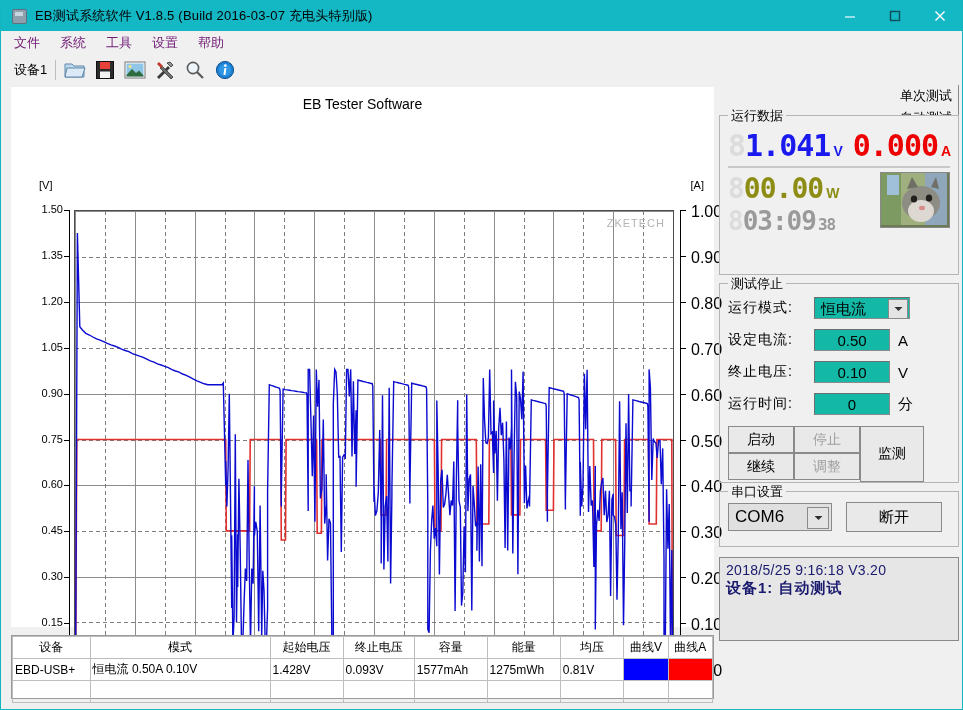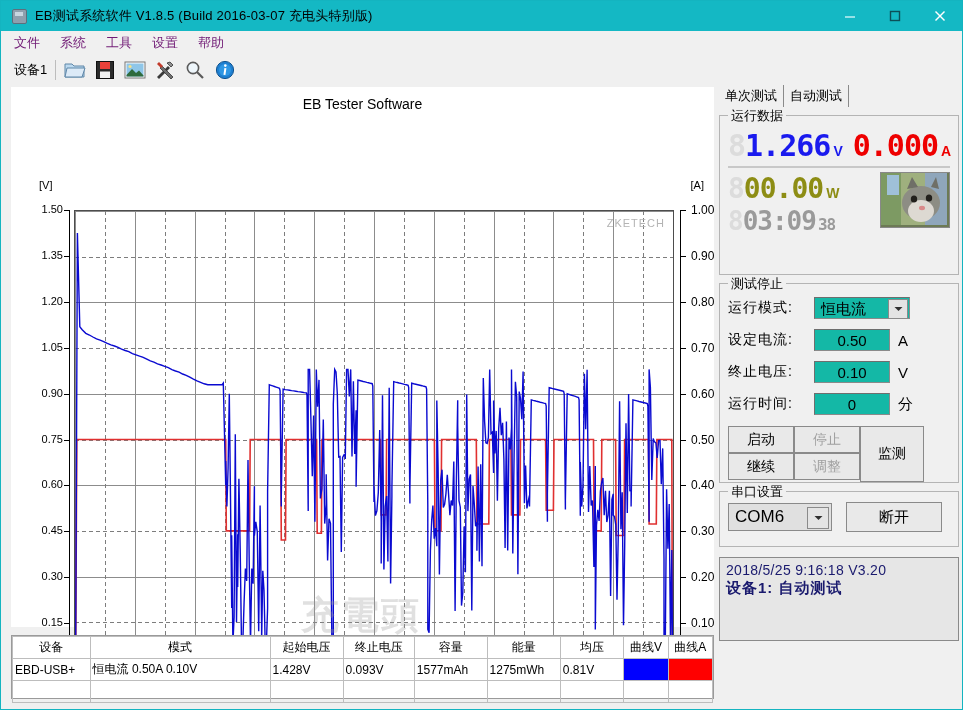--- a/index.html
+++ b/index.html
@@ -29,41 +29,41 @@
   .tb-sep{width:1px;height:20px;background:#bdbdbd;margin:0 6px 0 2px;}
   .ticon{width:26px;height:26px;margin-right:4px;display:flex;align-items:center;justify-content:center;}
   .ticon svg{display:block;}
   
   .chartbox{position:absolute;left:10px;top:86px;width:703px;height:540px;background:#ffffff;box-sizing:border-box;}
   .chart-title{position:absolute;left:0;top:9px;width:703px;text-align:center;font-size:14px;color:#000;}
   .axis-unit-l{position:absolute;left:28px;top:92px;font-size:11px;}
   .axis-unit-r{position:absolute;right:10px;top:92px;font-size:11px;}
   .plot{position:absolute;left:63px;top:123px;width:600px;height:459px;border:1px solid #4d4d4d;box-sizing:border-box;background:#fff;overflow:hidden;}
   .ylabel{position:absolute;font-size:11px;color:#000;text-align:right;width:42px;}
-  .ylabel-r{position:absolute;font-size:12px;color:#000;text-align:left;width:42px;}
+  .ylabel-r{position:absolute;font-size:16px;color:#000;text-align:left;width:42px;}
   .ytick{position:absolute;width:5px;height:1px;background:#000;}
   .xlabel{position:absolute;font-size:10px;color:#000;text-align:center;width:60px;}
   .xaxis-line{position:absolute;left:63px;top:591px;width:601px;height:1px;background:#000;}
   .xtick{position:absolute;width:1px;height:6px;background:#000;top:591px;}
   .vaxis-l{position:absolute;left:58px;top:123px;width:1px;height:460px;background:#000;}
   .vaxis-r{position:absolute;left:669px;top:123px;width:1px;height:460px;background:#000;}
   .wm-zke{position:absolute;right:8px;top:6px;font-size:11px;color:#b4b4b4;letter-spacing:1px;}
   .wm-logo{position:absolute;left:226px;top:382px;width:180px;height:64px;opacity:.30;}
   .wm-logo .wmtxt{font-size:38px;font-weight:bold;color:#9a9a9a;letter-spacing:2px;line-height:44px;}
   .wm-url{font-size:10px;color:#9a9a9a;letter-spacing:.5px;}
   
   .tablebox{position:absolute;left:10px;top:634px;width:703px;height:64px;background:#fff;border:1px solid #9a9a9a;box-sizing:border-box;}
   table.dt{border-collapse:collapse;width:100%;font-size:12px;}
   table.dt th,table.dt td{border:1px solid #bdbdbd;height:21px;padding:0 2px;font-weight:normal;}
   table.dt th{background:#ffffff;}
   .sw-blue{background:#0000ff;}
   .sw-red{background:#ff0000;}
   
   .rpanel{position:absolute;left:718px;top:84px;width:240px;height:614px;}
-  .tabs{display:flex;align-items:flex-end;height:22px;}
+  .tabs{display:flex;align-items:flex-end;height:22px;flex-direction:column;}
   .tab{font-size:13px;padding:2px 6px 2px 6px;border-right:1px solid #8a8a8a;}
   .tab.active{font-weight:normal;}
   .group{position:relative;border:1px solid #b4b4b4;margin-top:8px;padding:10px 8px 8px 8px;box-sizing:border-box;}
   .group>.legend{position:absolute;left:8px;top:-9px;background:#f0f0f0;padding:0 3px;font-size:13px;}
   
   .lcd{background:#f0f0f0;}
   .lcdrow{display:flex;align-items:baseline;height:36px;}
   .seg{font-family:"DejaVu Sans Mono","Liberation Mono",monospace;font-weight:bold;letter-spacing:-1px;}
   .seg-v{font-size:30px;color:#1a1aee;}
   .seg-a{font-size:30px;color:#ee0000;}
@@ -297,24 +297,20 @@
             <line y1="0" y2="457" x1="329.5" x2="329.5"></line>
             <line y1="0" y2="457" x1="389.5" x2="389.5"></line>
             <line y1="0" y2="457" x1="449.5" x2="449.5"></line>
             <line y1="0" y2="457" x1="508.5" x2="508.5"></line>
             <line y1="0" y2="457" x1="568.5" x2="568.5"></line>
           </g>
         <path id="curve-a" fill="none" stroke="#e03030" stroke-width="1.6" d="M0.6 457.0 L1.8 228.5 L150.7 228.5 L151.3 319.9 L174.6 319.9 L175.2 228.5 L205.7 228.5 L206.3 329.0 L210.5 329.0 L211.1 228.5 L241.6 228.5 L242.2 322.2 L246.4 322.2 L247.0 228.5 L305.6 228.5 L306.2 303.9 L311.0 303.9 L311.6 228.5 L359.4 228.5 L360.0 319.9 L366.0 319.9 L366.6 228.5 L401.3 228.5 L401.9 313.0 L413.8 313.0 L414.4 228.5 L435.9 228.5 L436.5 303.9 L444.9 303.9 L445.5 228.5 L470.6 228.5 L471.2 299.3 L478.4 299.3 L479.0 228.5 L518.5 228.5 L519.1 319.9 L526.2 319.9 L526.8 228.5 L540.6 228.5 L541.2 324.5 L549.0 324.5 L549.6 228.5 L573.5 228.5 L574.1 313.0 L581.3 313.0 L581.9 228.5 L596.8 228.5 L597.4 457.0"></path>
         <path id="curve-v" fill="none" stroke="#0a0ad0" stroke-width="1.4" d="M0.6 457.0 L2.4 21.9 L4.8 115.8 L7.2 118.8 L10.8 122.3 L14.4 124.0 L17.9 126.0 L21.5 127.9 L25.1 129.2 L28.7 130.6 L32.3 132.4 L35.9 133.9 L39.5 135.0 L43.1 136.4 L46.6 138.1 L50.2 139.5 L53.8 140.7 L57.4 142.6 L61.0 143.8 L64.6 145.2 L68.2 146.4 L71.8 148.1 L75.3 149.8 L78.9 151.1 L82.5 152.8 L86.1 154.0 L89.7 155.3 L93.3 156.7 L96.9 158.6 L100.5 160.0 L104.1 161.2 L107.6 163.0 L111.2 164.4 L114.8 166.2 L118.4 168.1 L122.0 169.8 L125.6 171.3 L129.2 172.8 L132.8 173.7 L136.3 173.7 L139.9 173.7 L143.5 173.7 L147.1 173.7 L148.3 172.1 L150.7 274.2 L150.7 249.9 L151.9 295.5 L153.1 256.7 L154.3 182.8 L155.5 286.6 L156.7 396.9 L156.7 324.2 L157.9 432.6 L159.1 406.3 L160.3 223.2 L161.5 410.9 L162.7 323.2 L162.7 375.9 L163.9 267.8 L165.2 337.9 L166.5 432.6 L167.8 432.6 L169.1 391.2 L170.4 357.6 L171.7 369.9 L173.0 249.0 L174.2 350.0 L175.5 432.6 L176.8 357.5 L178.1 372.7 L179.4 275.2 L179.4 324.8 L180.8 310.8 L182.3 320.9 L183.7 420.2 L185.1 294.4 L186.6 414.0 L186.6 432.6 L187.8 359.7 L189.0 379.2 L190.2 432.6 L191.4 432.6 L192.6 397.2 L192.6 280.3 L194.3 173.7 L196.0 174.3 L197.7 174.9 L199.4 175.5 L201.1 176.1 L202.8 176.7 L204.5 177.3 L205.1 179.8 L206.3 295.5 L206.3 284.9 L208.1 178.2 L210.2 178.6 L212.3 178.9 L214.5 179.2 L216.6 179.6 L218.7 179.9 L220.8 180.2 L222.9 180.6 L225.1 180.9 L227.2 181.2 L229.3 181.6 L231.4 181.9 L232.0 184.3 L233.2 300.1 L233.2 158.4 L234.6 158.4 L235.9 207.9 L237.3 265.2 L238.6 204.5 L239.9 310.8 L241.3 158.4 L242.6 195.7 L244.0 168.9 L244.0 171.1 L245.4 287.5 L246.9 278.0 L248.3 208.4 L249.7 312.6 L251.2 293.5 L251.2 263.2 L252.6 349.4 L254.0 307.7 L255.5 312.3 L256.9 432.6 L258.3 432.6 L258.3 193.2 L259.7 158.4 L261.0 160.9 L262.3 182.2 L263.7 246.0 L265.0 245.5 L266.3 340.9 L267.6 246.5 L269.0 243.9 L270.3 245.0 L270.3 248.0 L271.6 158.4 L273.0 158.4 L274.3 185.4 L275.7 158.4 L277.0 245.4 L278.4 170.3 L279.7 243.1 L281.1 199.3 L281.1 275.7 L282.9 169.1 L284.6 169.5 L286.4 170.0 L288.2 170.5 L290.0 170.9 L291.8 171.4 L293.6 171.8 L295.4 172.3 L297.2 172.7 L297.8 175.2 L299.0 291.0 L299.0 275.8 L300.4 304.6 L301.9 299.8 L303.3 281.6 L304.7 218.9 L306.2 310.8 L306.2 352.6 L307.5 184.2 L308.9 358.6 L310.2 295.2 L311.6 285.0 L312.9 350.4 L314.2 176.7 L315.6 372.5 L316.9 285.3 L316.9 277.2 L318.7 170.6 L320.5 171.1 L322.3 171.5 L324.1 172.0 L325.9 172.4 L327.7 172.9 L329.5 173.4 L331.3 173.8 L333.1 174.3 L333.7 176.7 L334.9 292.5 L334.9 278.8 L336.7 172.1 L338.7 172.7 L340.8 173.2 L342.8 173.7 L344.9 174.2 L346.9 174.7 L349.0 175.3 L351.0 175.8 L351.6 178.2 L352.8 294.0 L352.8 418.3 L354.1 421.7 L355.4 339.9 L356.7 309.0 L357.9 294.6 L359.2 327.6 L360.5 317.1 L361.8 335.2 L361.8 189.5 L363.1 256.1 L364.4 363.6 L365.7 269.4 L367.0 258.7 L368.3 296.6 L369.6 293.3 L370.9 283.1 L372.3 263.9 L373.6 283.6 L374.9 304.1 L376.2 289.5 L377.5 294.6 L378.8 250.5 L380.1 400.0 L381.4 266.7 L382.7 189.2 L382.7 213.9 L384.0 289.7 L385.3 296.2 L386.5 394.6 L387.8 381.6 L389.1 315.5 L390.4 361.2 L391.7 183.6 L392.9 300.1 L394.2 268.1 L395.5 263.5 L396.8 399.5 L398.0 275.0 L399.3 293.2 L400.6 315.2 L401.9 311.6 L401.9 339.8 L403.1 255.5 L404.4 350.6 L405.7 253.3 L407.0 355.3 L408.3 167.0 L409.6 210.2 L410.9 231.8 L412.2 232.5 L413.4 226.5 L414.7 158.4 L416.0 222.5 L417.3 221.2 L418.6 262.0 L418.6 189.4 L419.9 242.4 L421.2 219.9 L422.4 289.8 L423.7 217.5 L425.0 196.8 L426.3 224.3 L427.6 211.7 L428.9 248.4 L430.1 337.0 L431.4 210.4 L432.7 339.6 L434.0 226.6 L435.3 238.4 L436.5 216.5 L436.5 158.4 L437.8 342.6 L439.1 244.4 L440.4 170.8 L441.7 185.8 L442.9 363.3 L444.2 180.6 L445.5 187.4 L446.8 208.3 L448.1 160.5 L449.4 292.2 L450.6 254.6 L451.9 297.5 L453.2 290.2 L454.5 284.3 L454.5 295.5 L456.3 188.9 L458.1 189.4 L459.9 189.8 L461.7 190.3 L463.4 190.7 L465.2 191.2 L467.0 191.6 L468.8 192.1 L470.6 192.5 L471.2 195.0 L472.4 310.8 L472.4 283.3 L474.2 176.7 L476.3 177.2 L478.3 177.8 L480.4 178.3 L482.4 178.8 L484.5 179.3 L486.5 179.8 L488.6 180.4 L489.2 182.8 L490.4 298.6 L490.4 289.4 L492.2 182.8 L494.0 183.4 L495.9 184.0 L497.8 184.6 L499.7 185.2 L501.6 185.8 L503.5 186.5 L504.1 188.9 L505.3 304.7 L505.3 251.1 L506.7 295.6 L508.0 274.2 L509.4 162.7 L510.7 218.2 L512.1 158.8 L513.5 300.9 L514.8 255.0 L516.2 294.6 L517.5 289.5 L518.9 356.1 L520.3 254.9 L520.3 418.5 L521.5 314.1 L522.8 298.8 L524.1 310.0 L525.4 280.1 L526.7 271.1 L527.9 267.0 L529.2 304.2 L530.5 279.7 L531.8 311.0 L533.1 304.3 L534.4 279.7 L535.6 385.0 L536.9 288.7 L538.2 282.8 L538.2 304.3 L539.5 305.6 L540.8 313.9 L542.0 388.8 L543.3 322.6 L544.6 190.2 L545.9 318.3 L547.2 281.2 L548.5 414.3 L549.7 334.5 L551.0 212.2 L552.3 302.1 L553.6 182.9 L554.9 279.8 L556.1 280.1 L556.1 295.5 L557.9 188.9 L560.0 189.4 L562.0 189.9 L564.1 190.5 L566.1 191.0 L568.2 191.5 L570.2 192.0 L572.3 192.5 L572.9 195.0 L574.1 310.8 L574.1 158.4 L575.4 176.5 L576.8 269.0 L578.2 227.4 L579.5 230.9 L580.9 231.8 L582.2 246.9 L583.6 229.6 L585.0 229.5 L586.3 273.3 L587.7 237.4 L589.0 347.9 L589.0 432.6 L590.3 432.6 L591.6 278.3 L592.9 337.7 L594.2 293.0 L595.5 432.6 L596.8 339.0 L597.4 428.7 L598.0 441.8"></path>
       </svg>
       <div class="wm-zke">ZKETECH</div>
-      <div class="wm-logo">
-        <div class="wmtxt">充電頭</div>
-        <div class="wm-url">www.chongdiantou.com</div>
-      </div>
     </div>
   </div>
 
   <div class="tablebox">
     <table class="dt">
       <thead>
         <tr>
           <th style="width:78px">设备</th>
           <th style="width:194px">模式</th>
           <th style="width:72px">起始电压</th>
@@ -357,21 +353,21 @@
 
     <div class="tabs">
       <div class="tab active">单次测试</div>
       <div class="tab">自动测试</div>
     </div>
 
     <div class="group lcd" style="height:160px">
       <div class="legend">运行数据</div>
       <div class="lcdrow" style="margin-top:2px">
         <span class="seg ghost seg-v">8</span>
-        <span class="seg seg-v">1.266</span>
+        <span class="seg seg-v">1.041</span>
         <span class="unit u-v">V</span>
         <span class="seg seg-a" style="margin-left:10px">0.000</span>
         <span class="unit u-a">A</span>
       </div>
       <div class="hr"></div>
       <div style="display:flex;align-items:flex-start;">
         <div style="flex:1">
           <div class="lcdrow" style="height:34px">
             <span class="seg ghost seg-w">8</span>
             <span class="seg seg-w">00.00</span>

